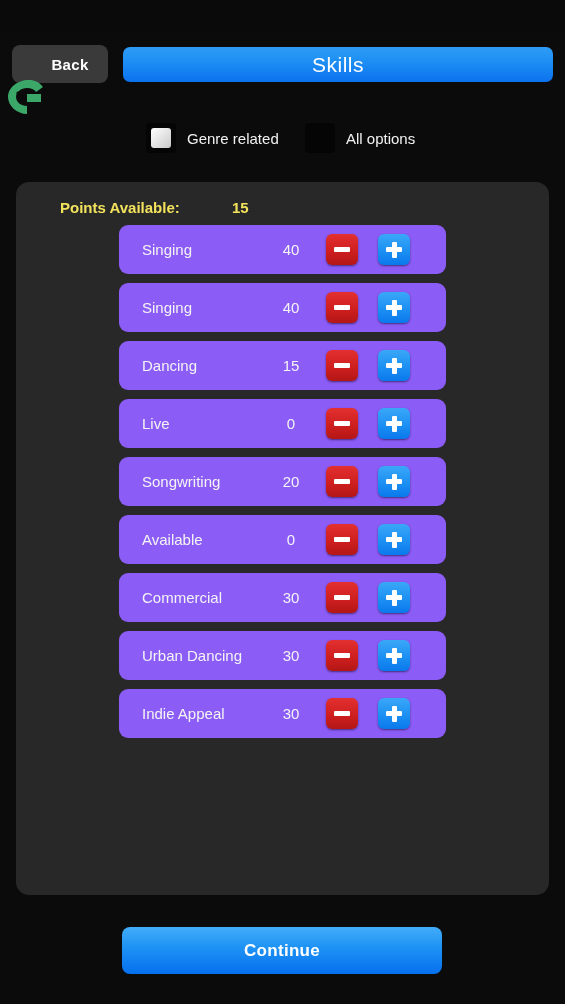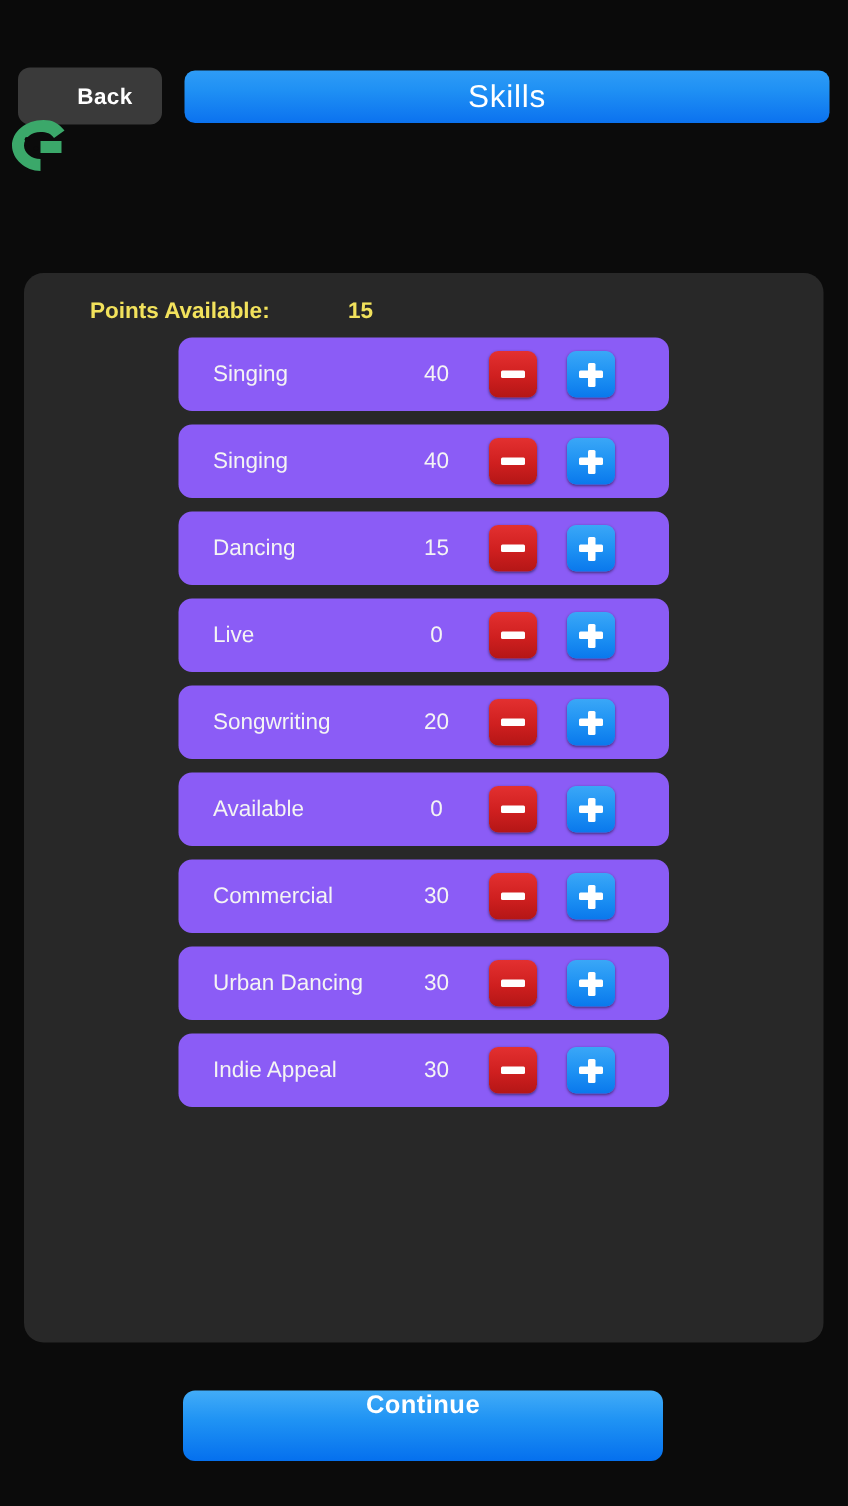--- a/index.html
+++ b/index.html
@@ -181,21 +181,21 @@
   }
   .glyph-plus::before { left:0; top:5.5px; width:16px; height:5px; }
   .glyph-plus::after  { top:0; left:5.5px; height:16px; width:5px; }
 
   
   .continue-button {
     position:absolute; left:122px; top:927px;
     width:320px; height:47px;
     border-radius:8px;
     background:linear-gradient(180deg,#42acf8 0%,#1f93f4 42%,#0570ee 100%);
-    display:flex; align-items:flex-start; justify-content:center;
+    display:flex; align-items:center; justify-content:center;
   }
   .continue-button span {
     color:#ffffff;
     font-size:17px; font-weight:bold;
     letter-spacing:.3px;
   }
 </style>
 </head>
 <body>
 
@@ -211,20 +211,30 @@
     <path d="M26 6 C14 6 5 14 5 23 C5 32 14 40 24 40 L24 32 C18 32 13 28 13 23 C13 18 18 14 24 14 C28 14 31 15 33 18 L40 13 C36 8 32 6 26 6 Z" fill="#3ba86a"></path>
     <path d="M24 20 L38 20 L38 28 L24 28 Z" fill="#3ba86a"></path>
     <circle cx="15" cy="19" r="1.6" fill="#0b0b0b"></circle>
     <circle cx="21" cy="25" r="1.6" fill="#0b0b0b"></circle>
   </svg>
 
   <div class="title-bar">
     <span>Skills</span>
   </div>
 
+  <div class="filter-row">
+    <div class="filter-opt genre">
+      <div class="cbox checked"></div>
+      <div class="filter-label">Genre related</div>
+    </div>
+    <div class="filter-opt all">
+      <div class="cbox"></div>
+      <div class="filter-label">All options</div>
+    </div>
+  </div>
 
   <div class="panel">
 
     <div class="points-row">
       <div class="points-label">Points Available:</div>
       <div class="points-value">15</div>
     </div>
 
     <div class="skills-list" id="skills-list">
         <div class="skill-row">

